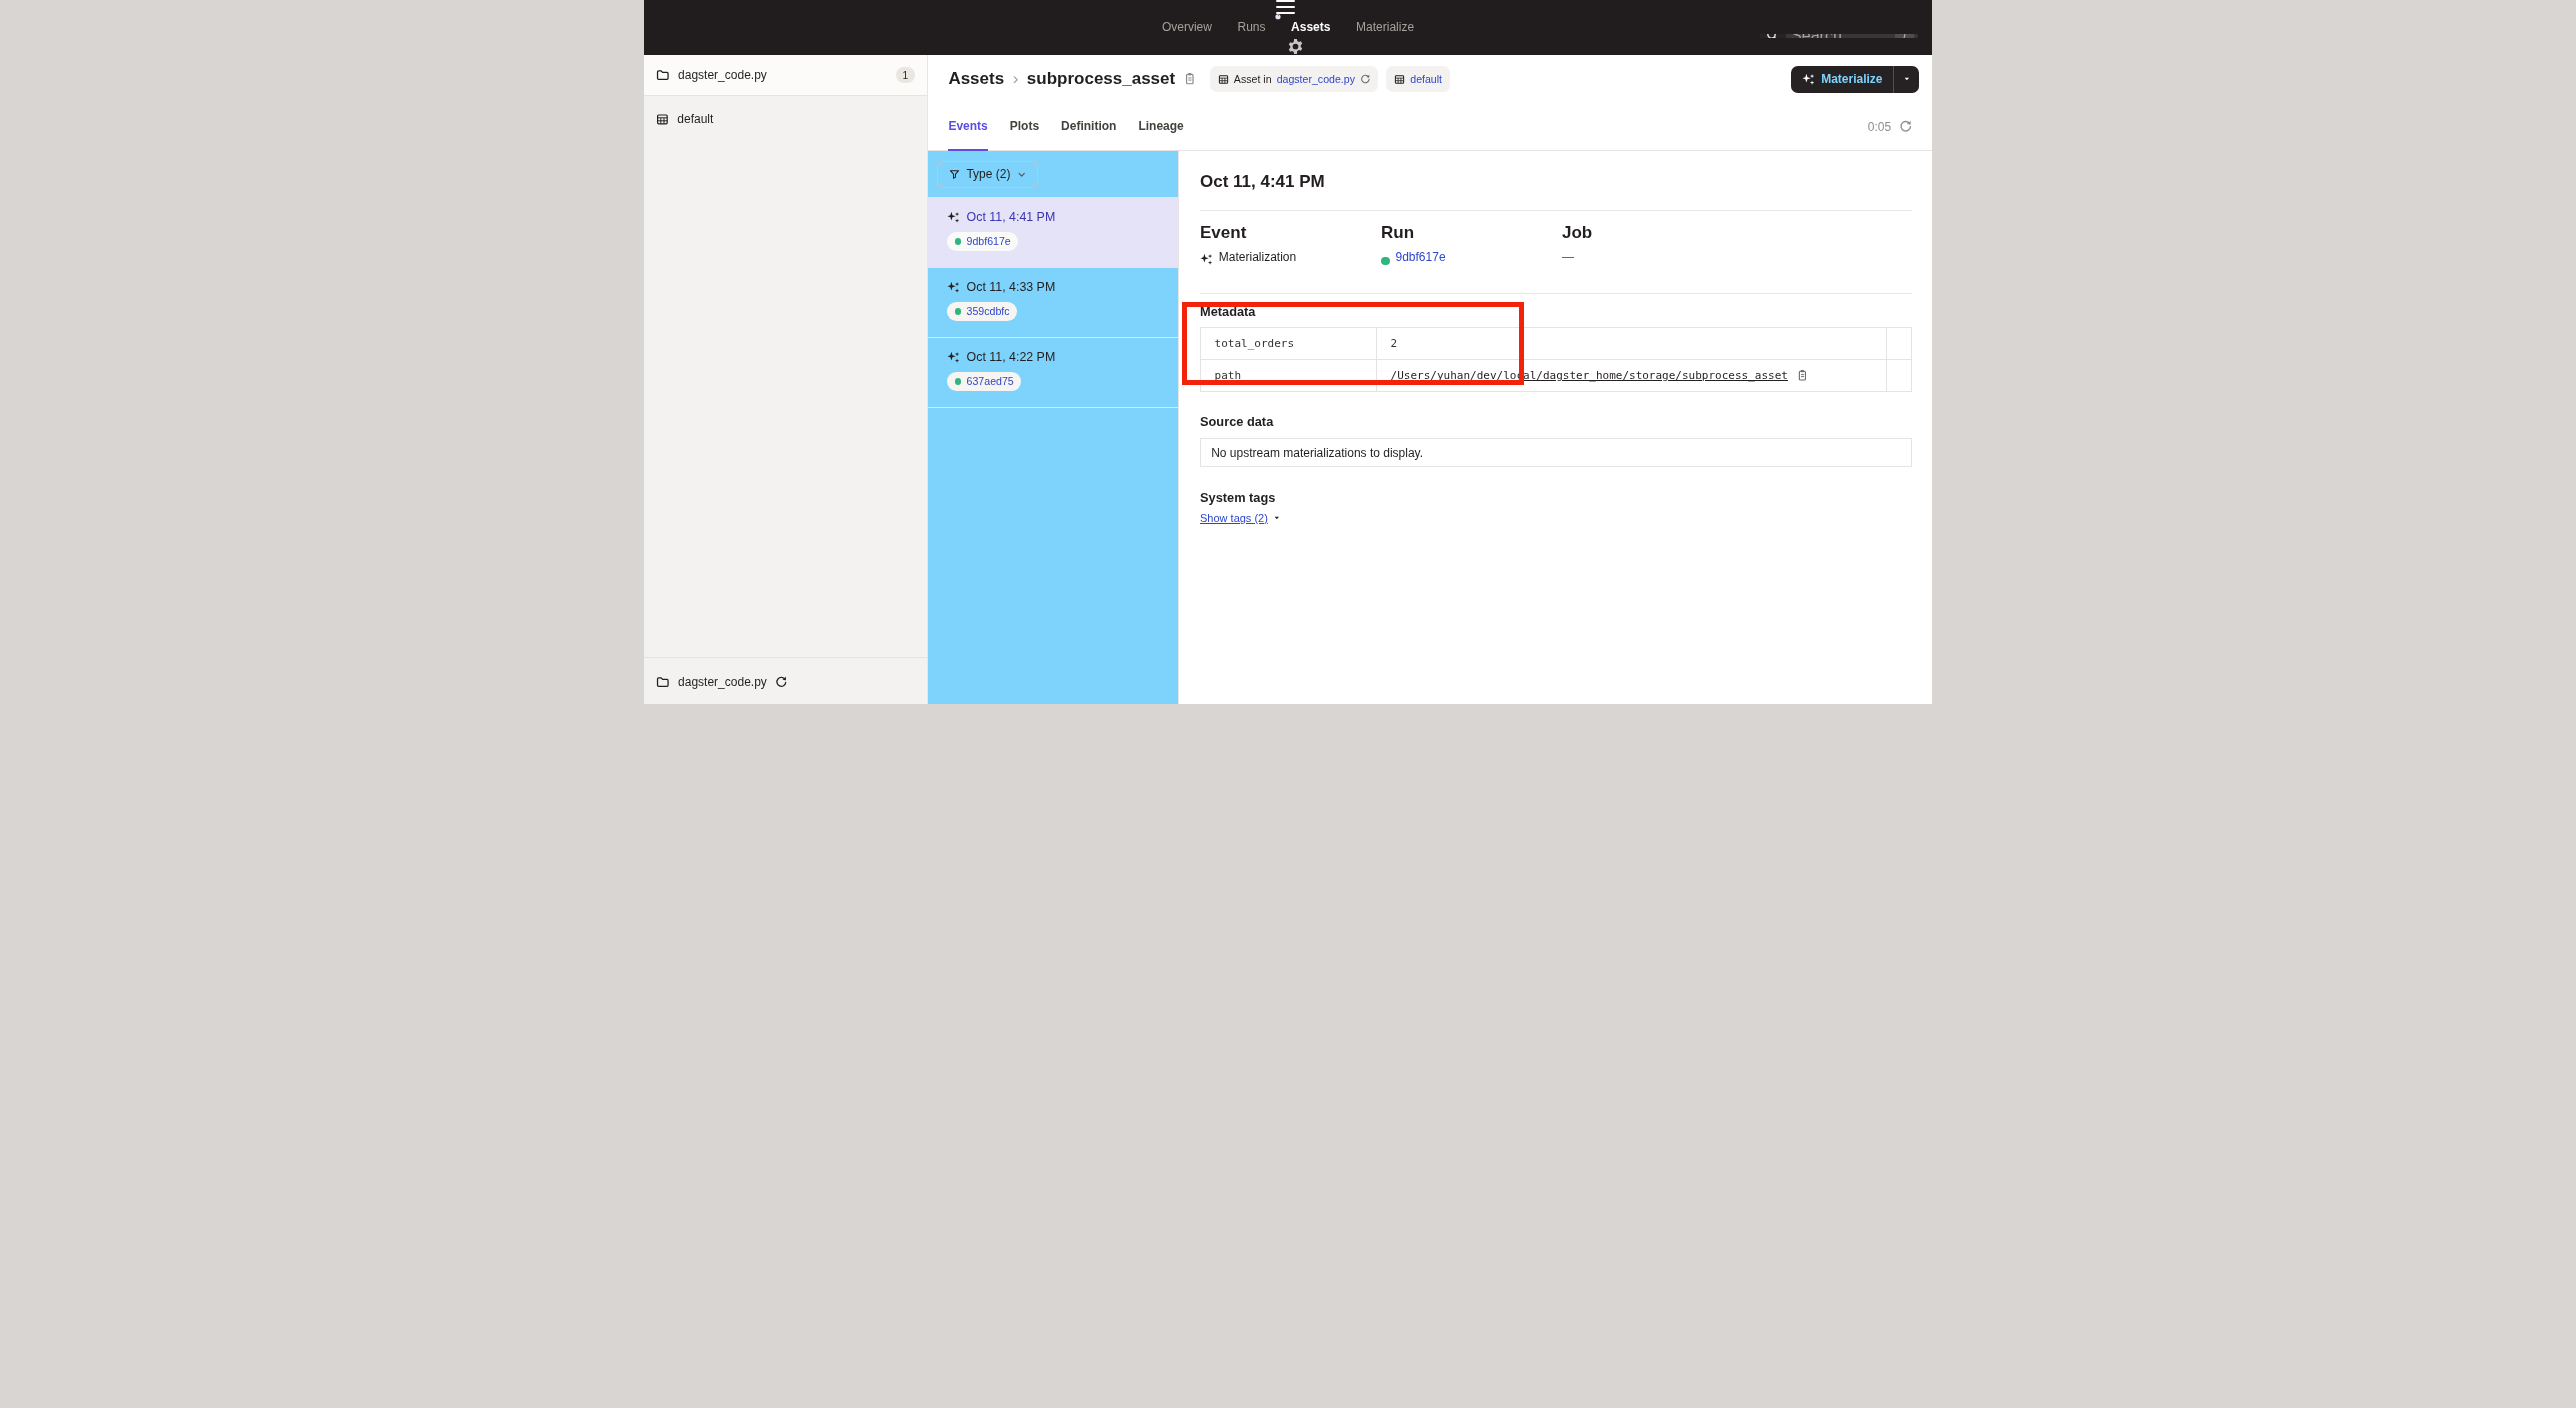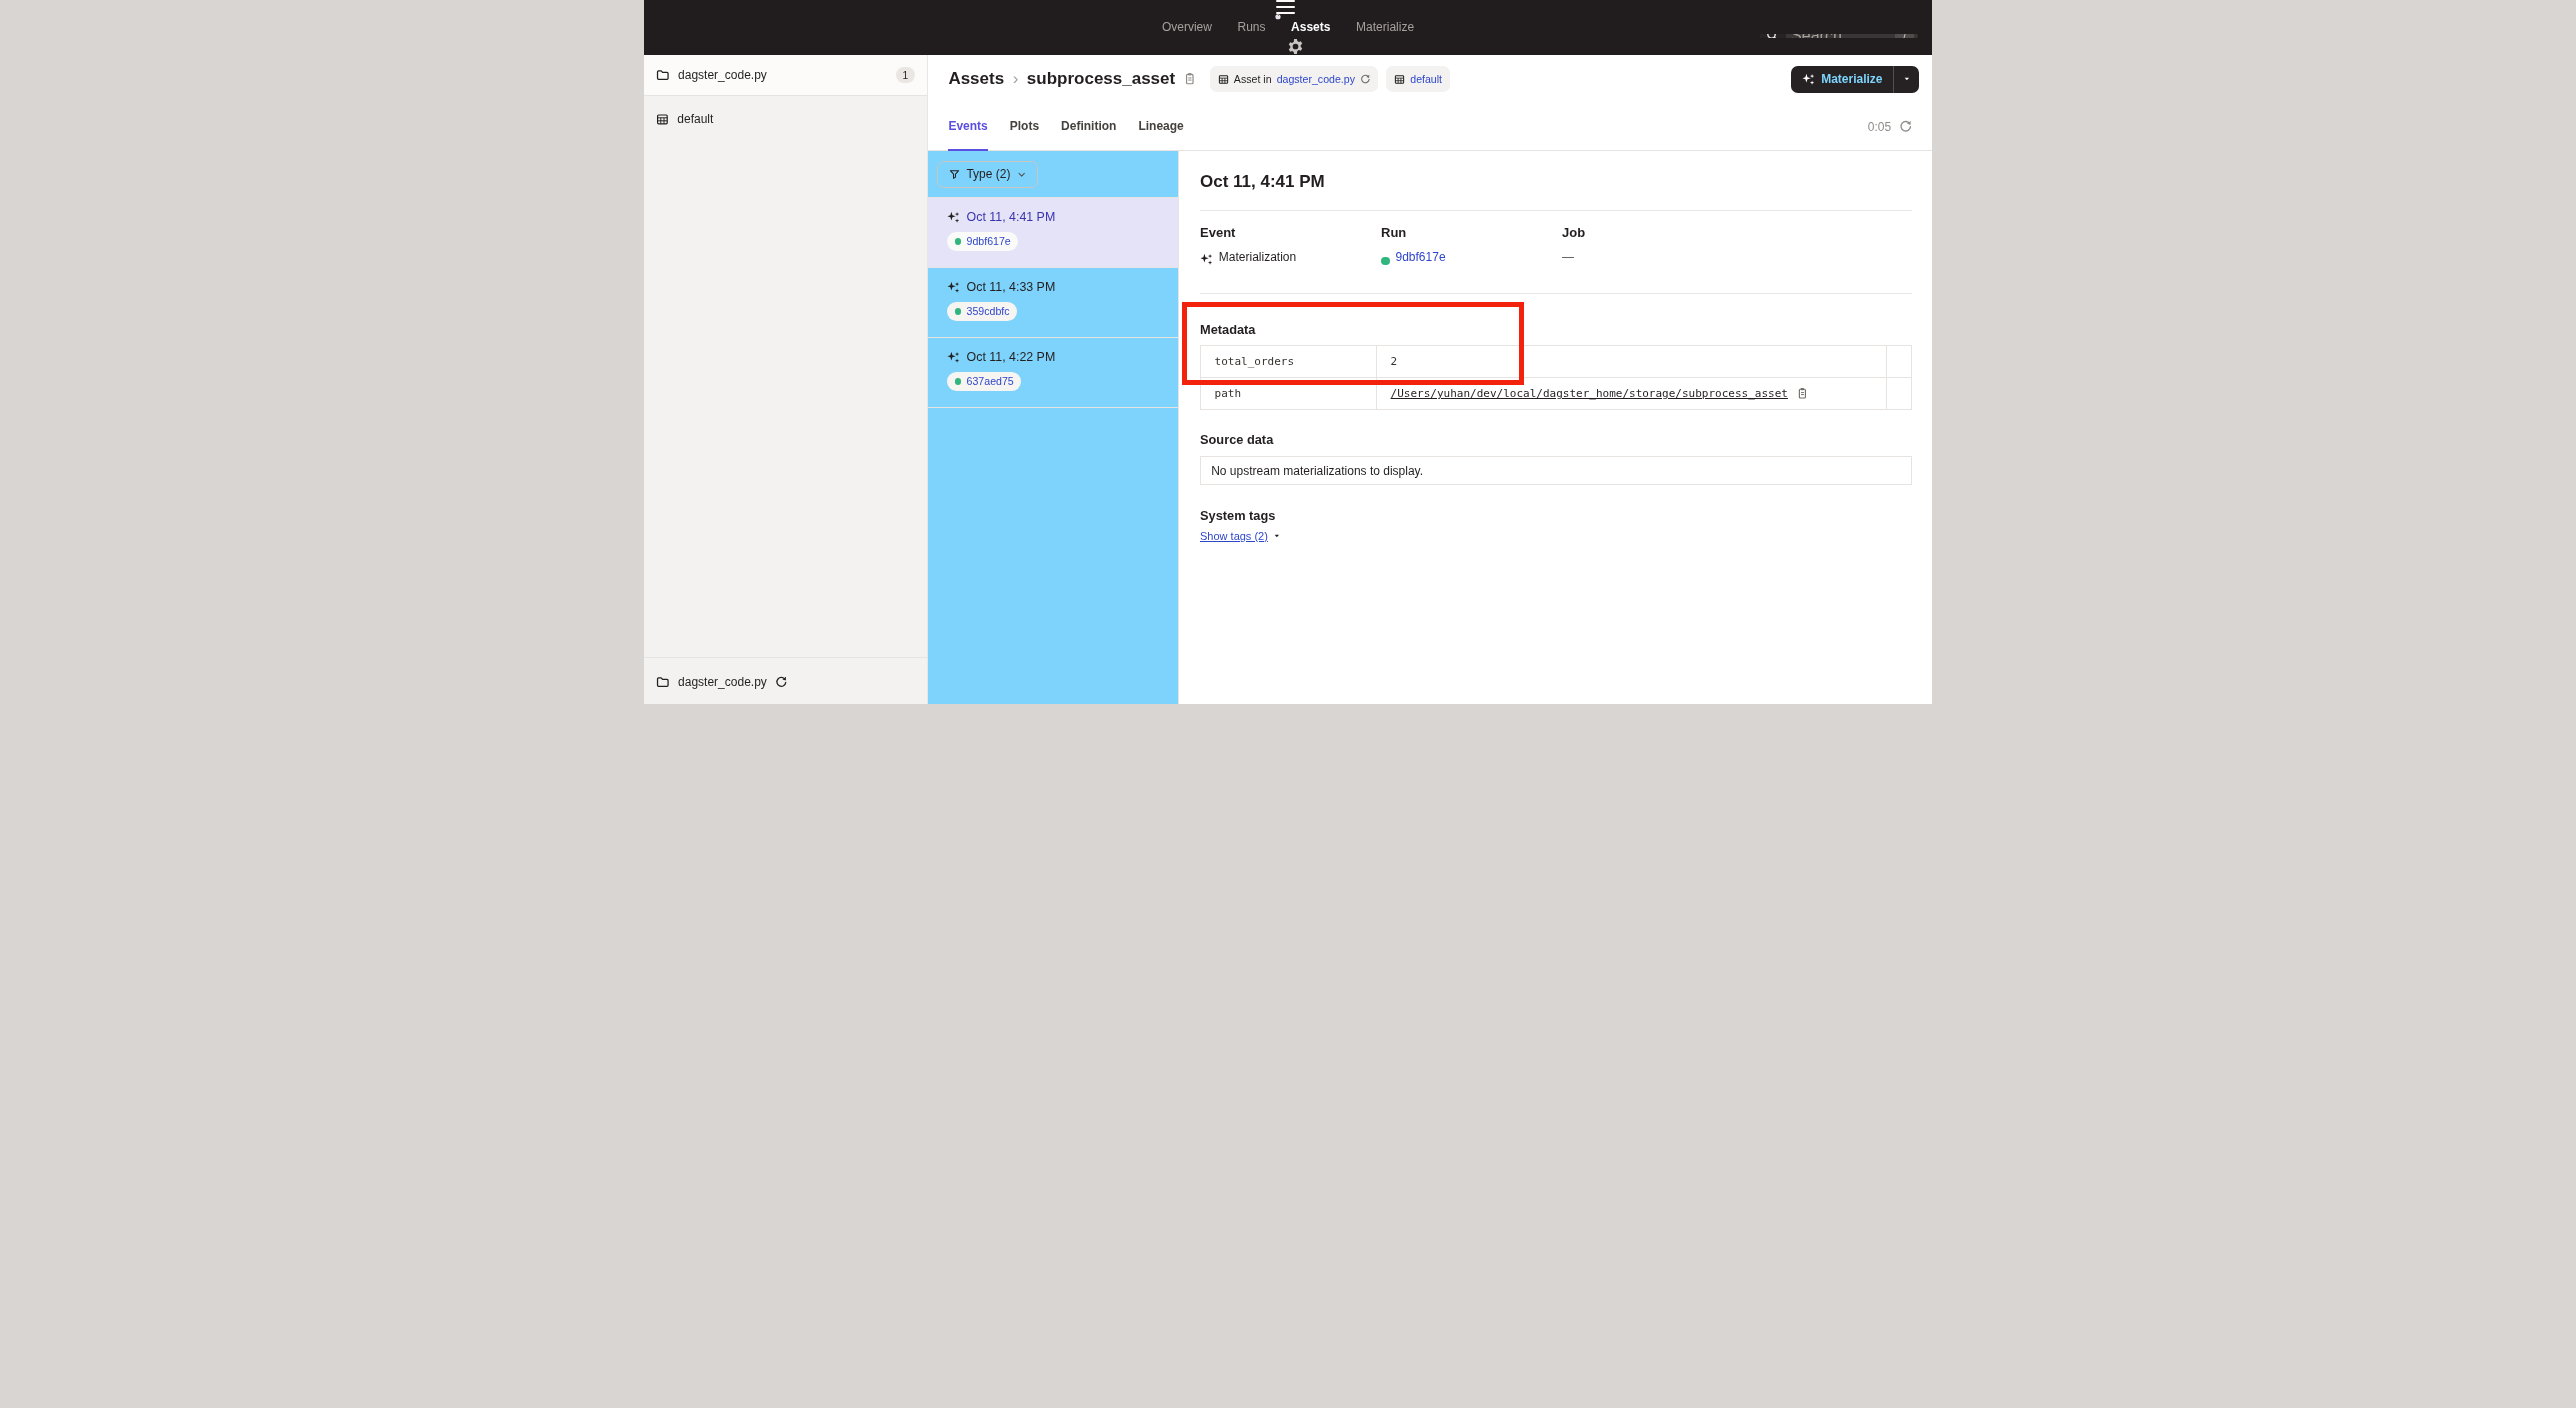--- a/index.html
+++ b/index.html
@@ -81,27 +81,27 @@
   .dot { width:6.8px; height:6.8px; border-radius:50%; background:#30b57e; }
   .run-id { font-size:10.6px; color:#2e46cb; }
 
   
   .detail { flex:1; padding:19px 20.4px 0 21px; min-width:0; }
   .detail-title { font-size:17px; font-weight:700; line-height:24px; }
   .hdivider { height:0.9px; background:#e9e6e3; }
   .d1 { margin-top:16px; }
   .cols { display:flex; margin-top:14.5px; }
   .col { width:181px; }
-  .col-label { font-size:13px; font-weight:700; line-height:15.3px; }
+  .col-label { font-size:17px; font-weight:700; line-height:15.3px; }
   .col-value { margin-top:9.4px; display:flex; align-items:flex-end; gap:6px; font-size:12px; line-height:15.3px; }
   .run-dot { width:8.5px; height:8.5px; border-radius:50%; background:#30b57e; }
   .run-link { color:#2e46cb; cursor:pointer; }
   .job-dash { color:#55514d; }
   .d2 { margin-top:28px; }
-  .section-h { margin-top:28px; font-size:12.8px; font-weight:700; line-height:15.3px; }
+  .section-h { margin-top:10px; font-size:12.8px; font-weight:700; line-height:15.3px; }
   .meta-table { margin-top:7.7px; width:100%; border-collapse:collapse; table-layout:fixed; }
   .meta-table td { border:0.9px solid #e6e3e0; height:32px; padding:0 6.8px 0 13.6px; font-family:"DejaVu Sans Mono", monospace; font-size:11px; color:#35312e; background:#ffffff; overflow:hidden; white-space:nowrap; }
   .td-key { width:176px; }
   .td-end { width:25px; padding:0 !important; }
   .path-cell { display:flex; align-items:center; gap:7.7px; }
   .path-link { text-decoration:underline; color:#231f20; cursor:pointer; }
   .path-cell .copy-icon { margin:0; color:#6f6b67; }
   .src-h { margin-top:22px; }
   .src-box { margin-top:8.5px; height:29px; border:0.9px solid #e6e3e0; background:#ffffff; display:flex; align-items:center; padding-left:10.2px; font-size:12px; }
   .tags-h { margin-top:23px; }

